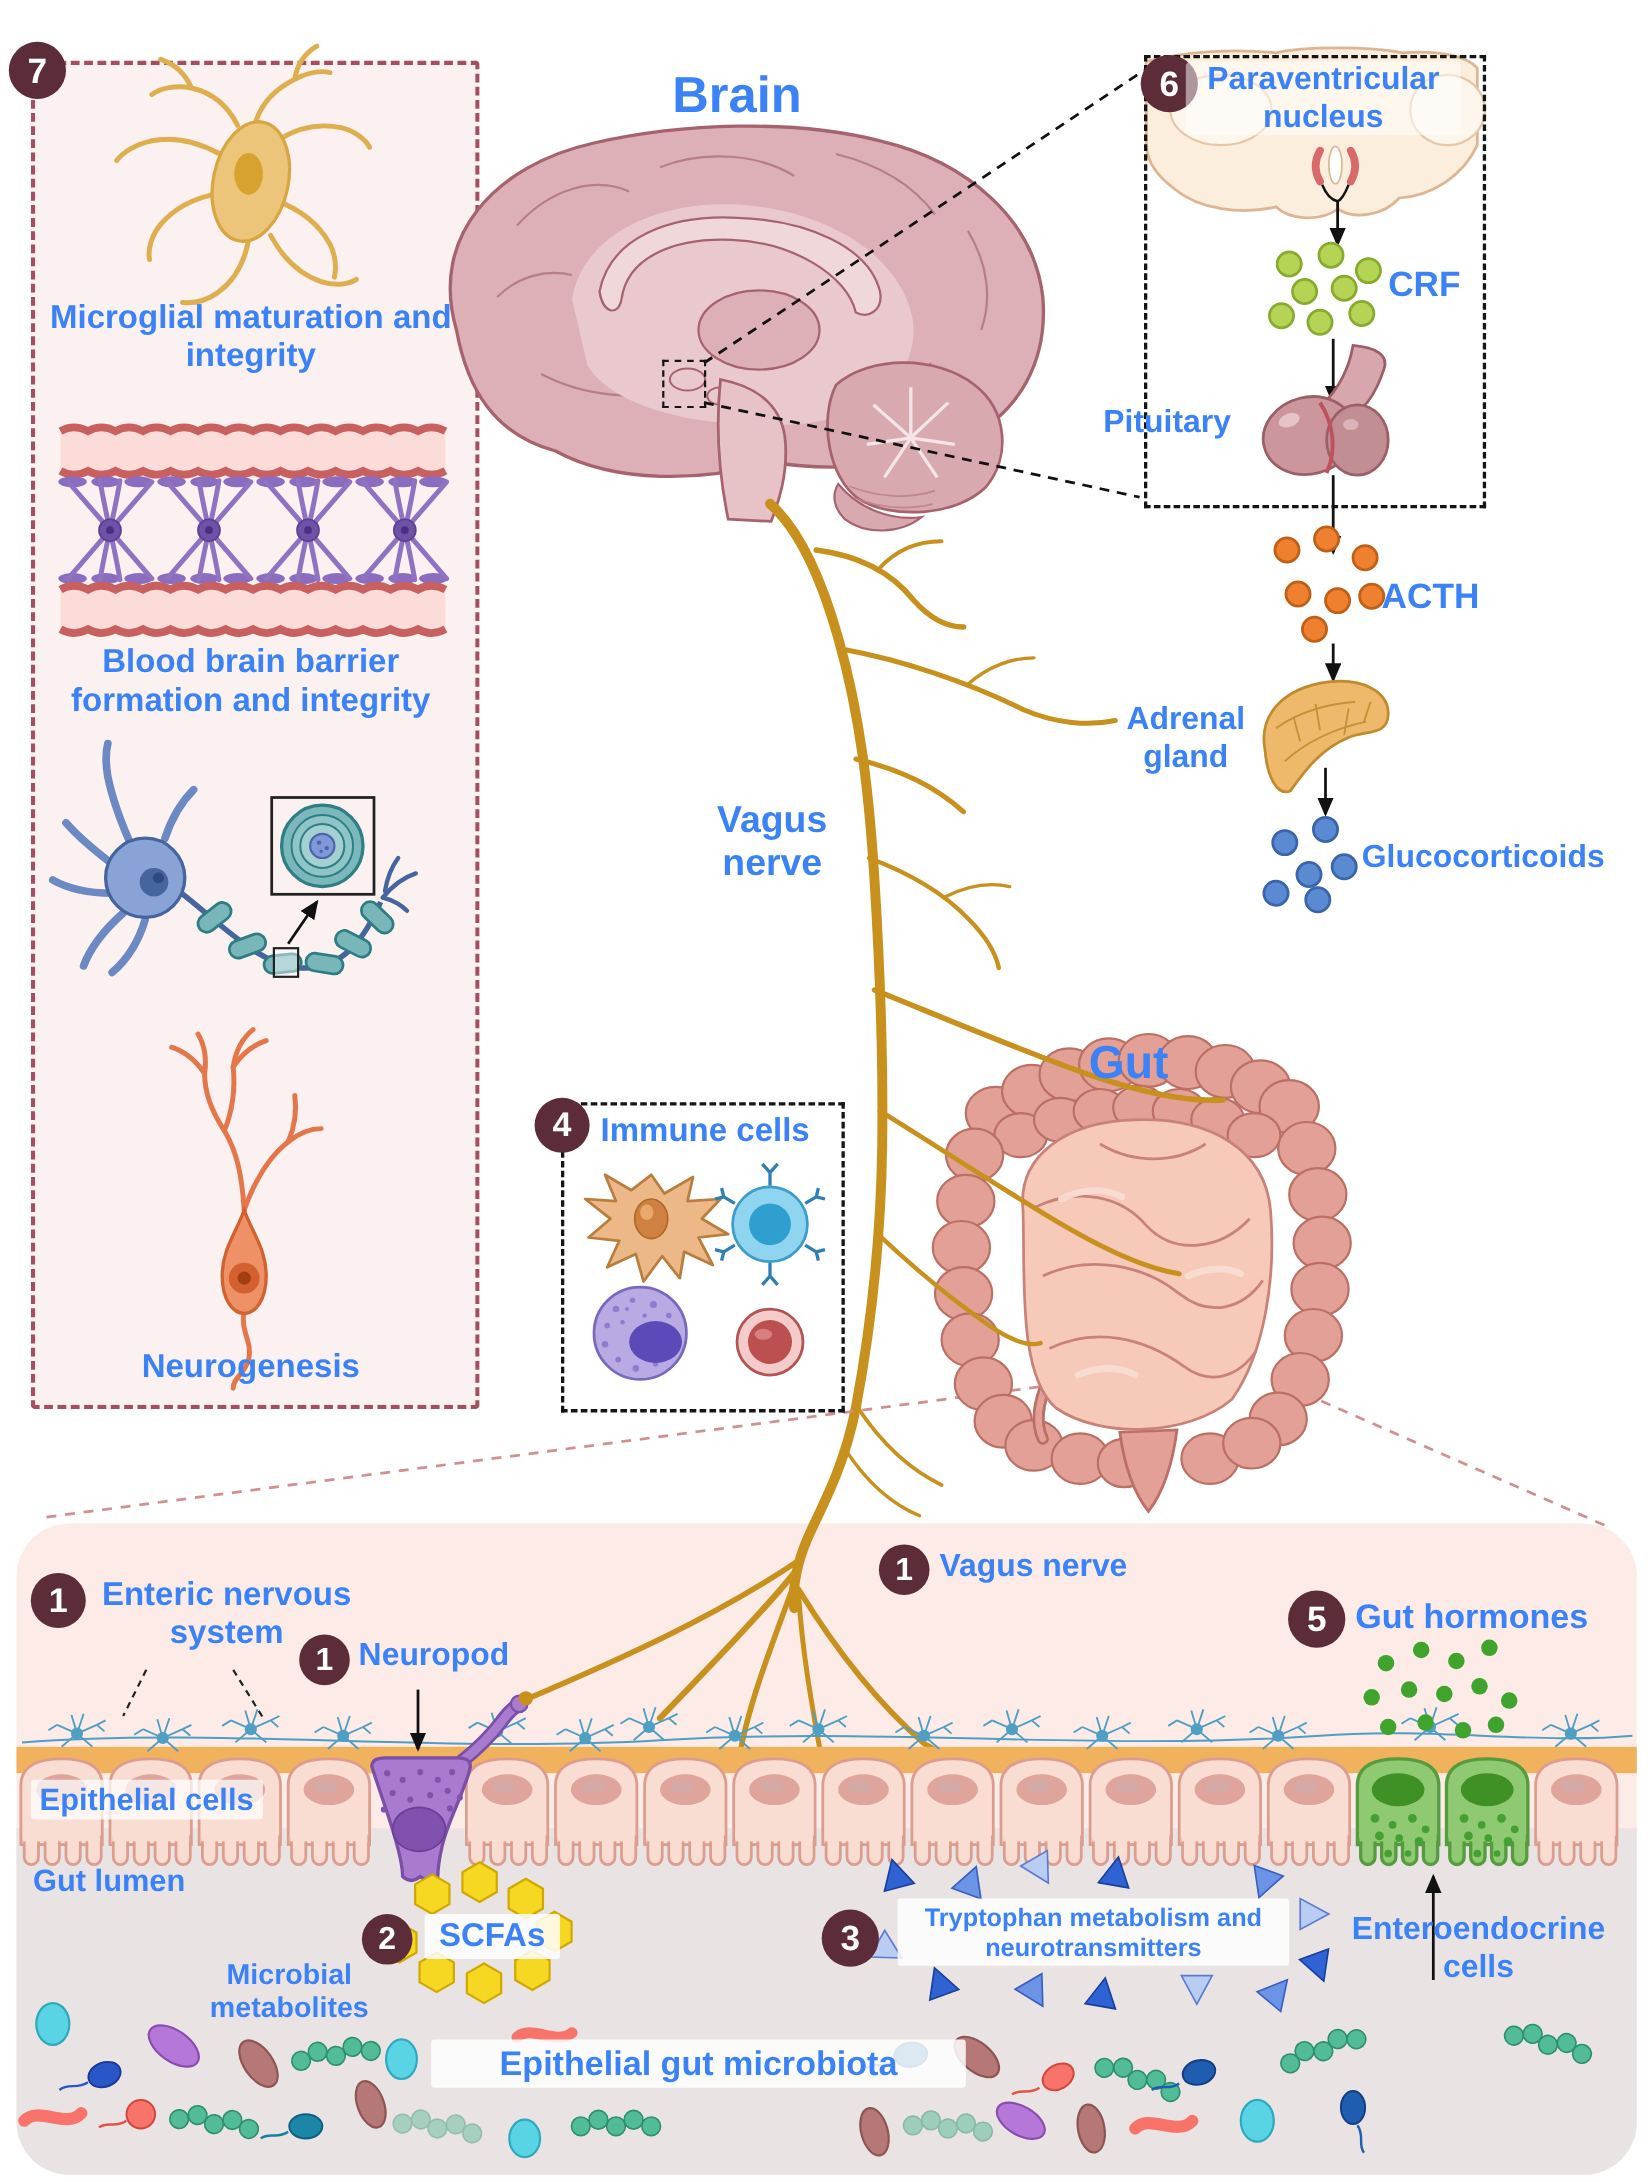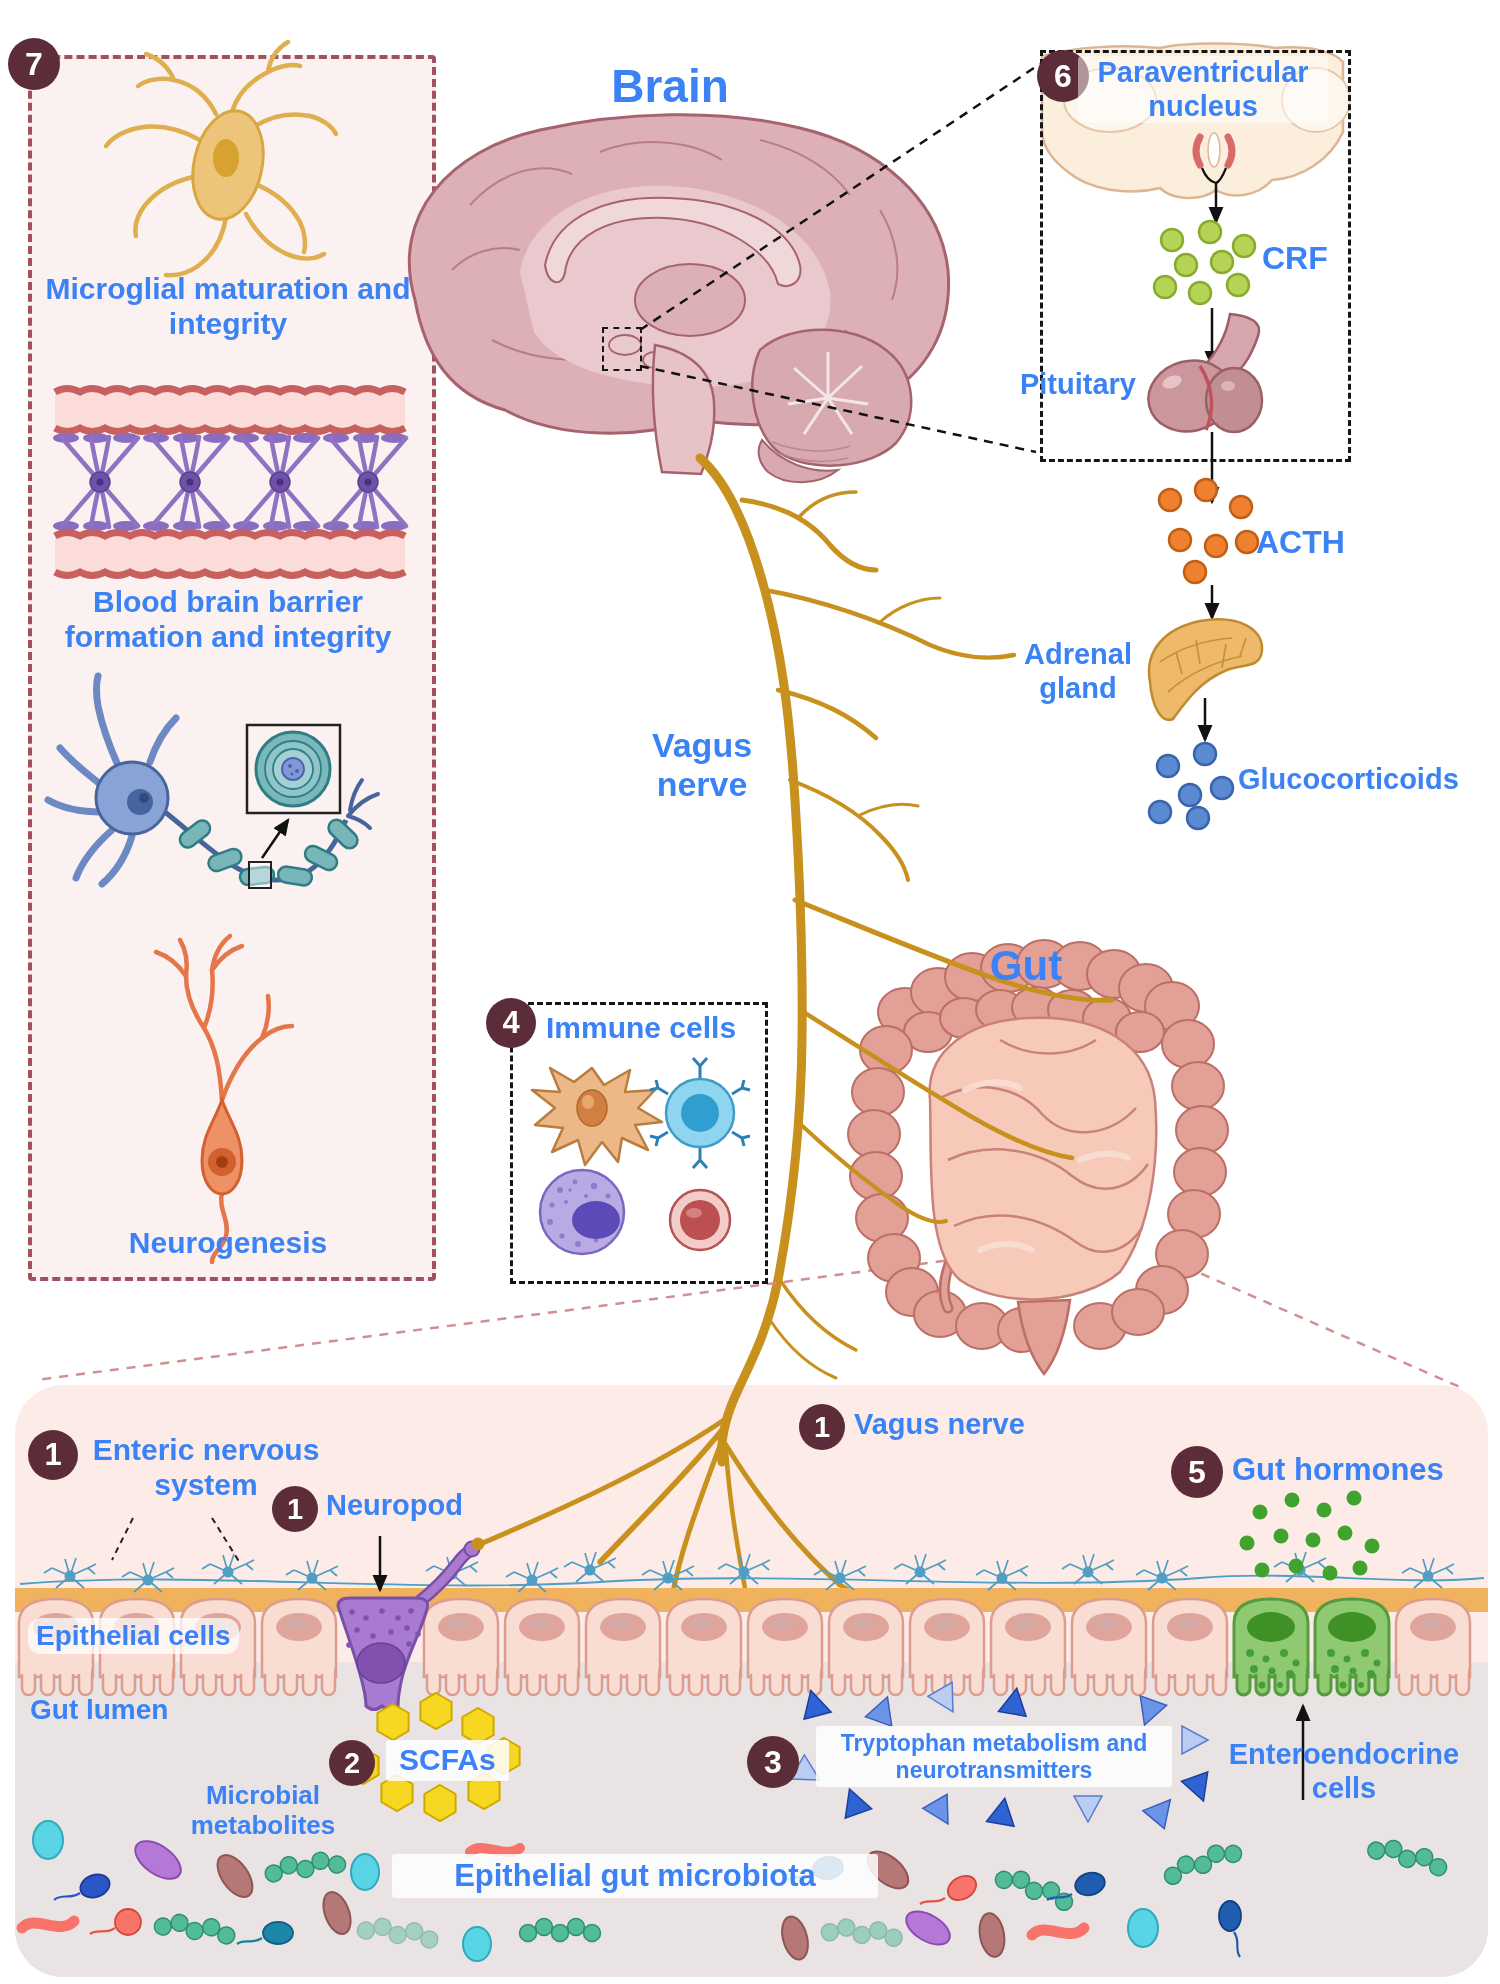--- a/index.html
+++ b/index.html
@@ -630,32 +630,32 @@
   <div class="badge" style="left:1171px;top:1446px;width:52px;height:52px;font-size:32px;">5</div>
   <div class="badge" style="left:329px;top:1740px;width:46px;height:46px;font-size:29px;">2</div>
   <div class="badge" style="left:747px;top:1736px;width:52px;height:52px;font-size:32px;">3</div>
 
   <div class="lbl" style="left:560px;top:60px;width:220px;font-size:46px;">Brain</div>
   <div class="lbl" style="left:38px;top:272px;width:380px;font-size:30px;">Microglial maturation and integrity</div>
   <div class="lbl" style="left:38px;top:585px;width:380px;font-size:30px;">Blood brain barrier formation and integrity</div>
   <div class="lbl" style="left:38px;top:1226px;width:380px;font-size:30px;">Neurogenesis</div>
   <div class="lbl" style="left:1078px;top:56px;width:250px;font-size:29px;background:rgba(255,255,255,.5);border-radius:4px;">Paraventricular nucleus</div>
   <div class="lbl nw" style="left:1262px;top:240px;font-size:32px;">CRF</div>
-  <div class="lbl" style="left:986px;top:368px;width:150px;font-size:29px;text-align:right;">Pituitary</div>
+  <div class="lbl" style="left:986px;top:368px;width:150px;font-size:29px;">Pituitary</div>
   <div class="lbl nw" style="left:1256px;top:524px;font-size:32px;">ACTH</div>
   <div class="lbl" style="left:1016px;top:638px;width:124px;font-size:29px;">Adrenal gland</div>
   <div class="lbl nw" style="left:1238px;top:763px;font-size:29px;">Glucocorticoids</div>
   <div class="lbl" style="left:622px;top:726px;width:160px;font-size:34px;">Vagus nerve</div>
   <div class="lbl nw" style="left:546px;top:1011px;font-size:30px;text-align:left;">Immune cells</div>
   <div class="lbl" style="left:946px;top:942px;width:160px;font-size:42px;">Gut</div>
   <div class="lbl" style="left:60px;top:1433px;width:292px;font-size:30px;">Enteric nervous system</div>
   <div class="lbl nw" style="left:326px;top:1489px;font-size:29px;">Neuropod</div>
   <div class="lbl nw" style="left:854px;top:1408px;font-size:29px;">Vagus nerve</div>
   <div class="lbl nw" style="left:1232px;top:1452px;font-size:31px;">Gut hormones</div>
-  <div class="lbl nw" style="left:28px;top:1618px;font-size:28px;background:rgba(255,255,255,.72);padding:2px 8px;border-radius:13px;">Epithelial cells</div>
+  <div class="lbl nw" style="left:28px;top:1618px;font-size:28px;background:rgba(255,255,255,.72);padding:2px 8px;border-radius:3px;">Epithelial cells</div>
   <div class="lbl nw" style="left:30px;top:1694px;font-size:28px;">Gut lumen</div>
   <div class="lbl" style="left:188px;top:1780px;width:150px;font-size:26px;">Microbial metabolites</div>
   <div class="lbl nw wbg" style="left:386px;top:1740px;font-size:30px;padding:3px 13px;">SCFAs</div>
   <div class="lbl wbg" style="left:816px;top:1726px;width:344px;font-size:23px;padding:4px 6px;">Tryptophan metabolism and neurotransmitters</div>
   <div class="lbl" style="left:1216px;top:1738px;width:256px;font-size:29px;">Enteroendocrine cells</div>
   <div class="lbl wbg" style="left:392px;top:1854px;width:486px;font-size:31px;padding:4px 0;">Epithelial gut microbiota</div>
 
 </div>
 
 </body></html>

